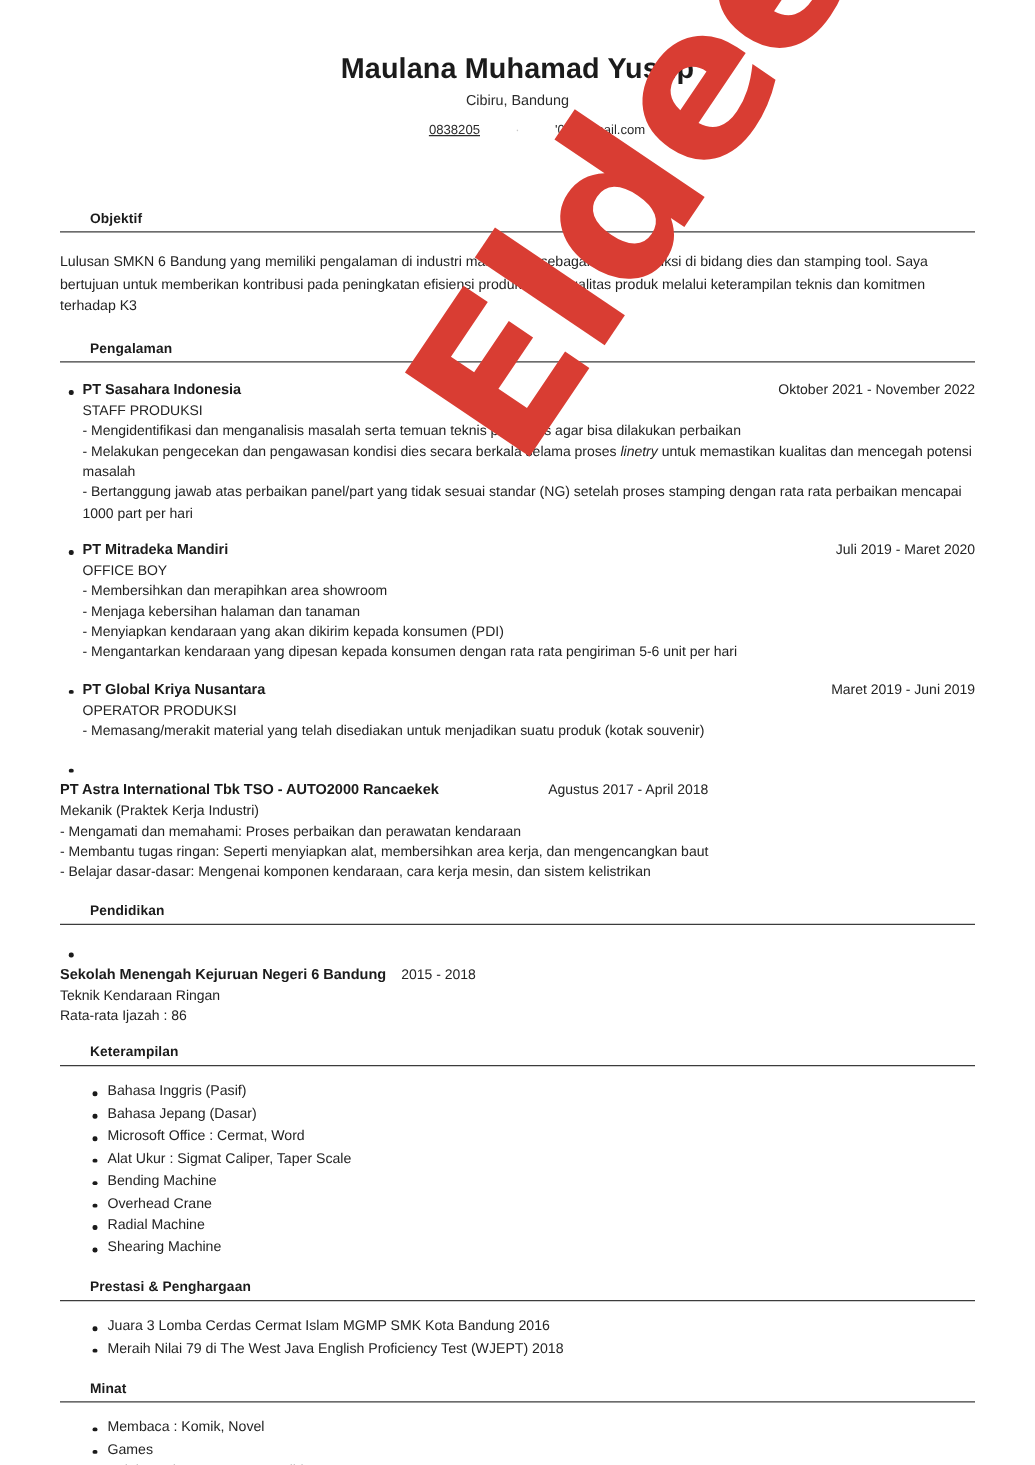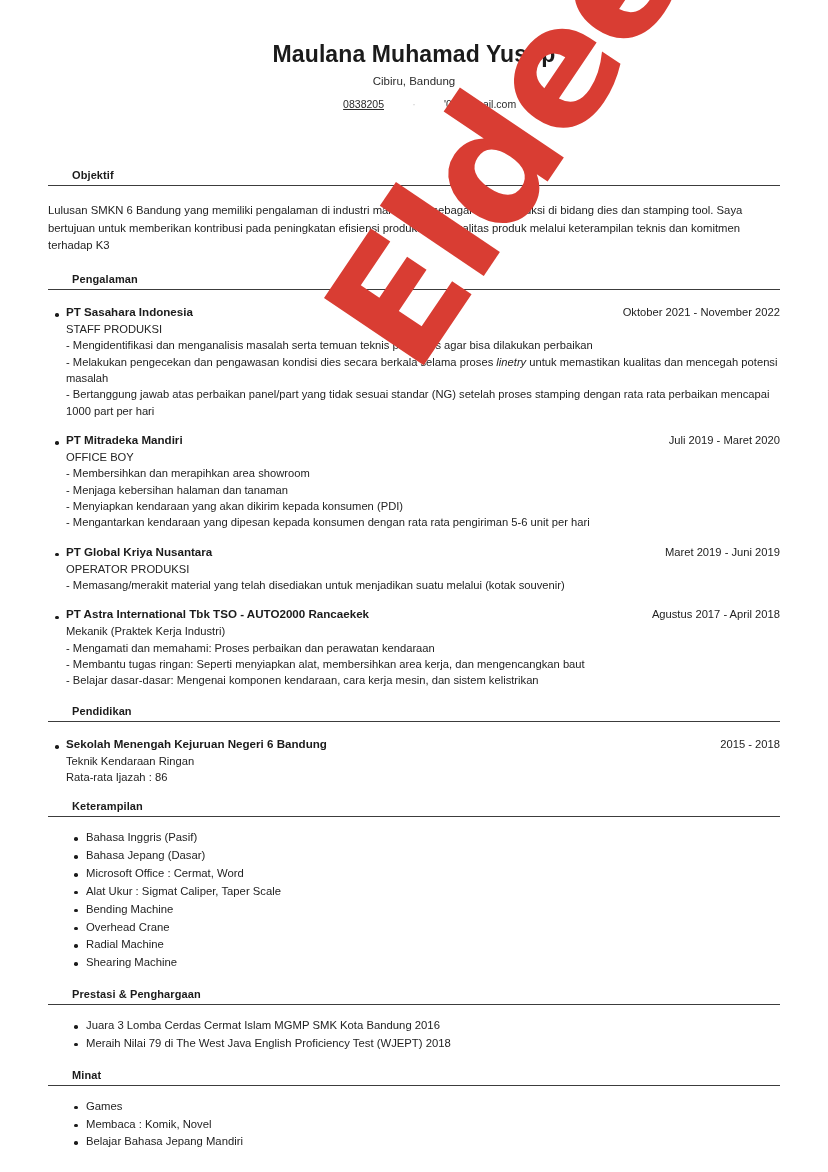--- a/index.html
+++ b/index.html
@@ -104,21 +104,21 @@
     text-align: left;
   }
 
   
   .entry {
     display: flex;
     align-items: flex-start;
     margin-bottom: 13px;
   }
 
-  .entry:last-child { margin-bottom: 0; }
+  .entry:last-child { margin-bottom: 0; flex-direction: column; }
 
   .entry-bullet {
     width: 18px;
     flex: 0 0 18px;
     padding-top: 5px;
     color: #1b1b1b;
     font-size: 11px;
     line-height: 1;
     text-align: center;
   }
@@ -289,21 +289,21 @@
           </div>
         </div>
         <div class="entry">
           <div class="entry-bullet"></div>
           <div class="entry-main">
             <div class="entry-head">
               <div class="entry-org">PT Global Kriya Nusantara</div>
               <div class="entry-date">Maret 2019 - Juni 2019</div>
             </div>
             <div class="entry-role">OPERATOR PRODUKSI</div>
-            <div class="entry-detail">- Memasang/merakit material yang telah disediakan untuk menjadikan suatu melalui (kotak souvenir)</div>
+            <div class="entry-detail">- Memasang/merakit material yang telah disediakan untuk menjadikan suatu produk (kotak souvenir)</div>
           </div>
         </div>
         <div class="entry">
           <div class="entry-bullet"></div>
           <div class="entry-main">
             <div class="entry-head">
               <div class="entry-org">PT Astra International Tbk TSO - AUTO2000 Rancaekek</div>
               <div class="entry-date">Agustus 2017 - April 2018</div>
             </div>
             <div class="entry-role">Mekanik (Praktek Kerja Industri)</div>
@@ -359,22 +359,22 @@
           <div class="bullet-item">Meraih Nilai 79 di The West Java English Proficiency Test (WJEPT) 2018</div>
         </div>
     </div>
   </div>
 
   <div class="section" id="section-minat">
     <div class="section-title">Minat</div>
     <div class="section-rule"></div>
     <div class="section-body">
       <div class="bullet-list" id="minat-items">
+          <div class="bullet-item">Membaca : Komik, Novel</div>
           <div class="bullet-item">Games</div>
-          <div class="bullet-item">Membaca : Komik, Novel</div>
           <div class="bullet-item">Belajar Bahasa Jepang Mandiri</div>
         </div>
     </div>
   </div>
 
   <div class="watermark">
     <div class="watermark-text" style="color: rgb(217, 61, 51);">Eldeep</div>
   </div>
 
 </div>

